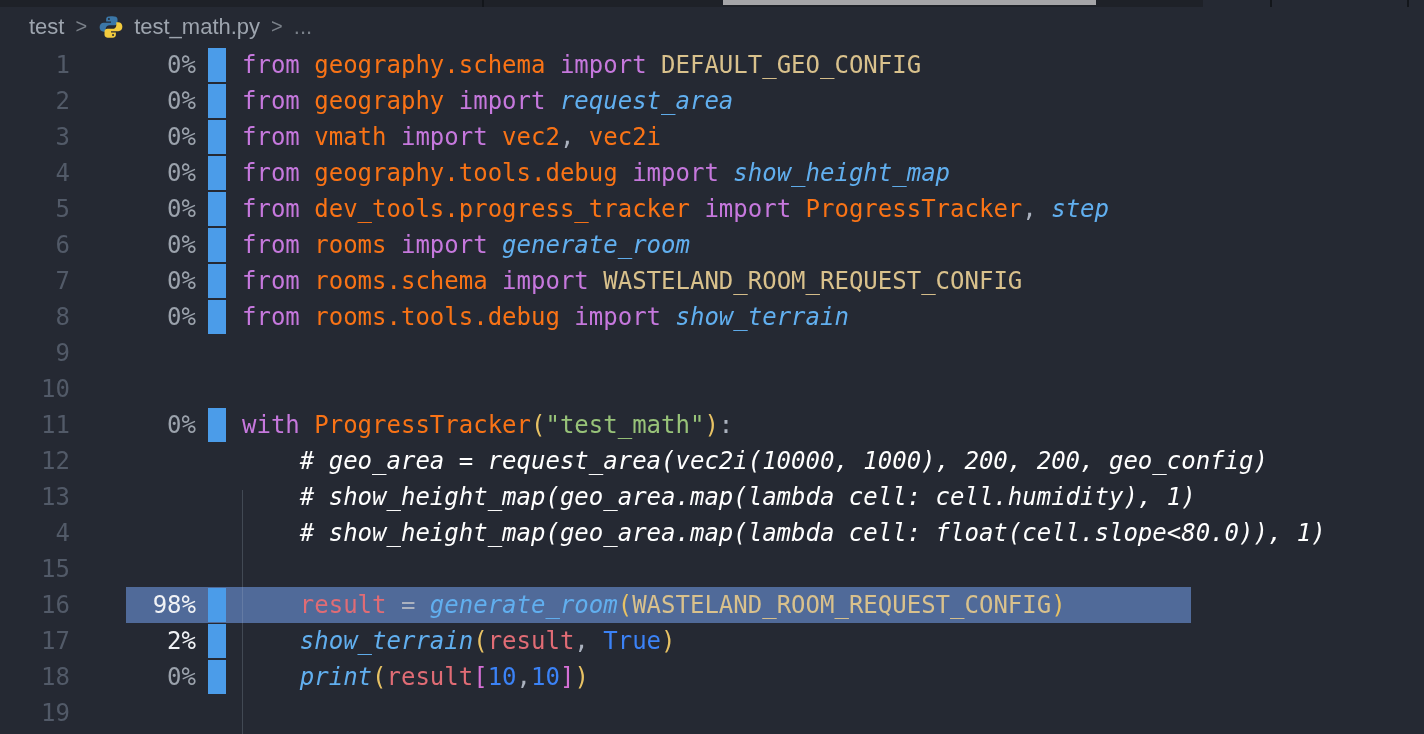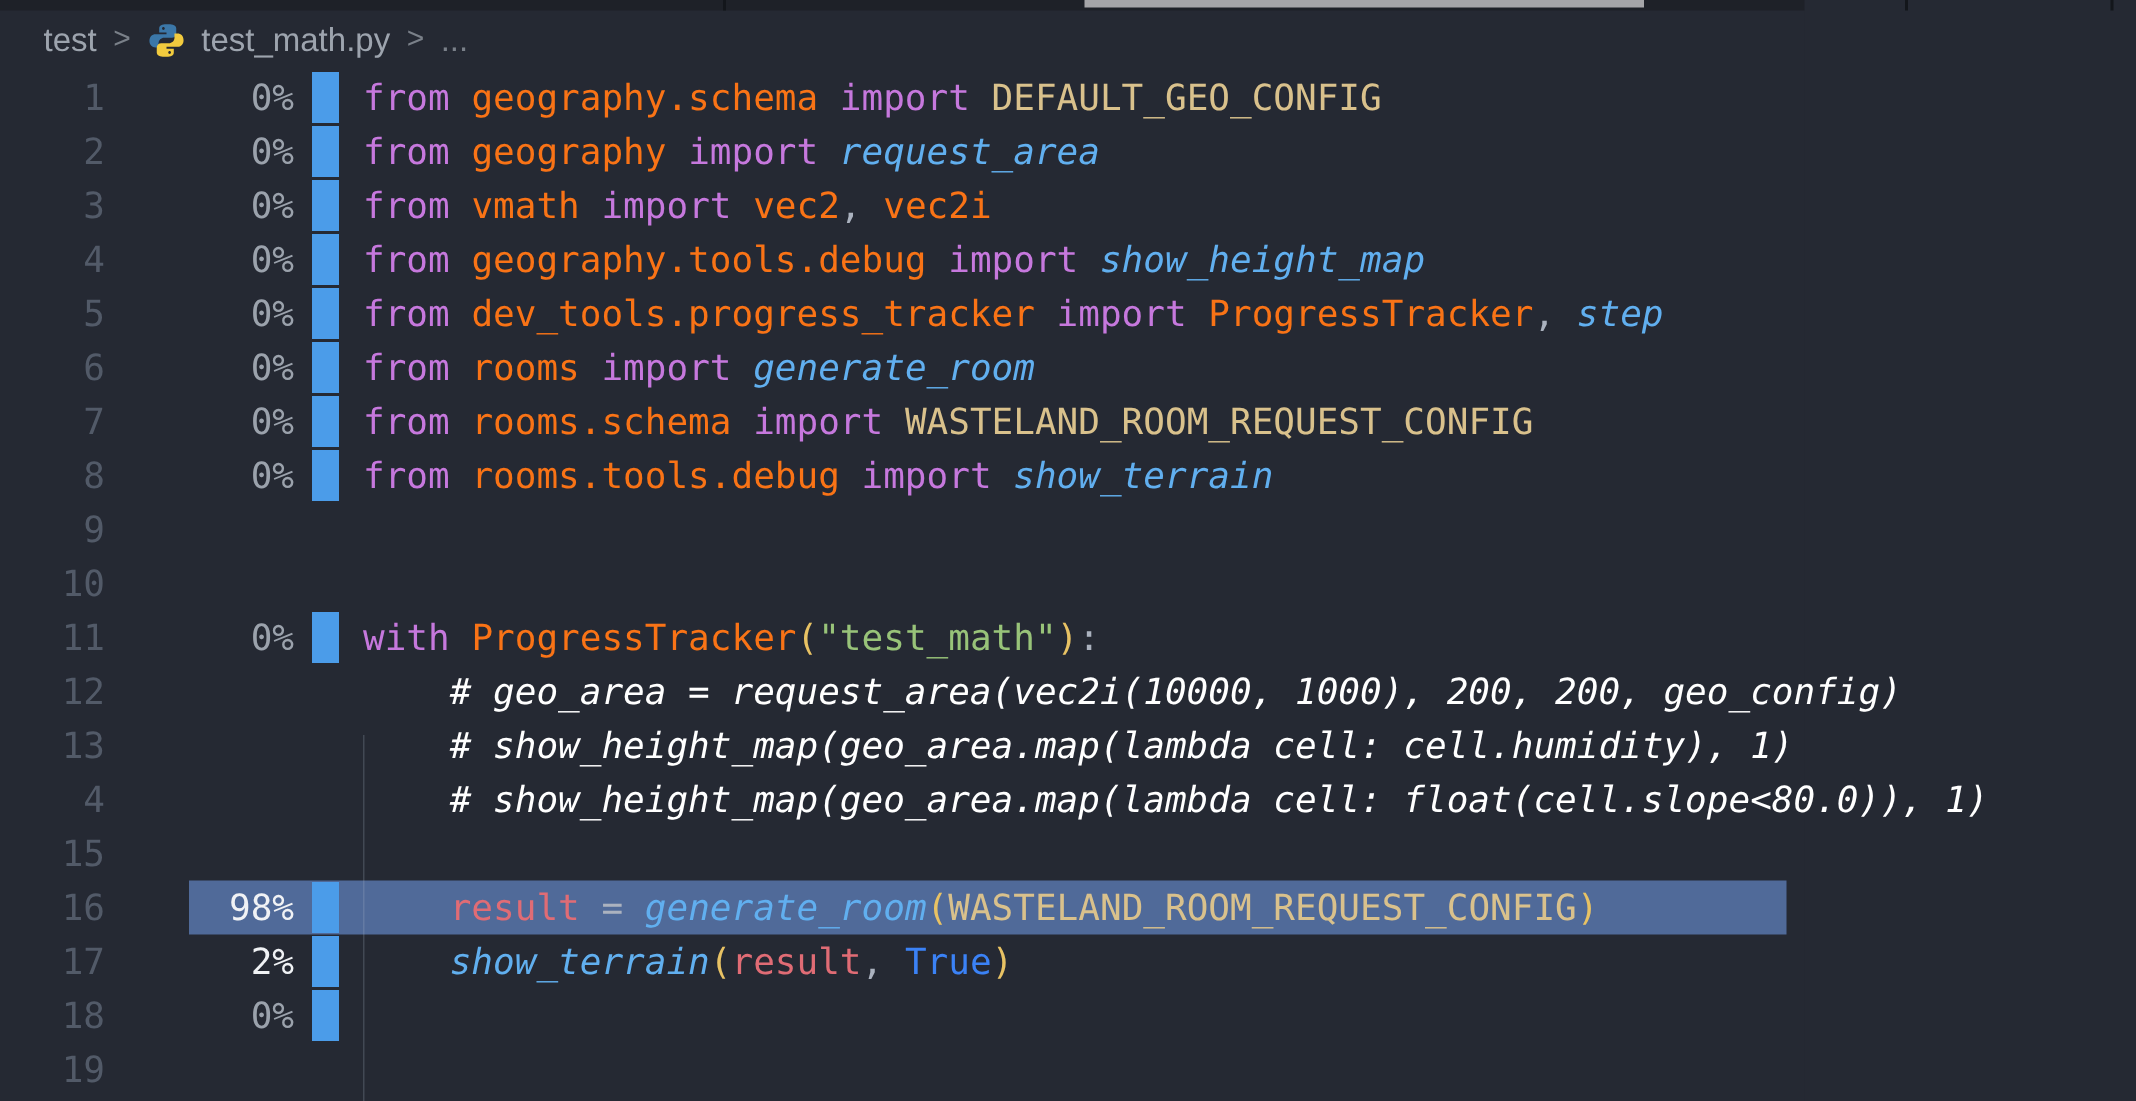--- a/index.html
+++ b/index.html
@@ -156,20 +156,21 @@
         <div class="row">
           <span class="ln">17</span>
           <span class="pct bright">2%</span>
           <span class="blk"></span>
           <span class="code"><span class="tk-pun">    </span><span class="tk-fn">show_terrain</span><span class="tk-b1">(</span><span class="tk-var">result</span><span class="tk-pun">, </span><span class="tk-num">True</span><span class="tk-b1">)</span></span>
         </div>
         <div class="row">
           <span class="ln">18</span>
           <span class="pct">0%</span>
           <span class="blk"></span>
+          <span class="code"><span class="tk-pun">    </span><span class="tk-fn">print</span><span class="tk-b1">(</span><span class="tk-var">result</span><span class="tk-b2">[</span><span class="tk-num">10</span><span class="tk-pun">,</span><span class="tk-num">10</span><span class="tk-b2">]</span><span class="tk-b1">)</span></span>
         </div>
         <div class="row">
           <span class="ln">19</span>
         </div>
       </div>
   </div>
 
 </div>
 
 </body></html>

